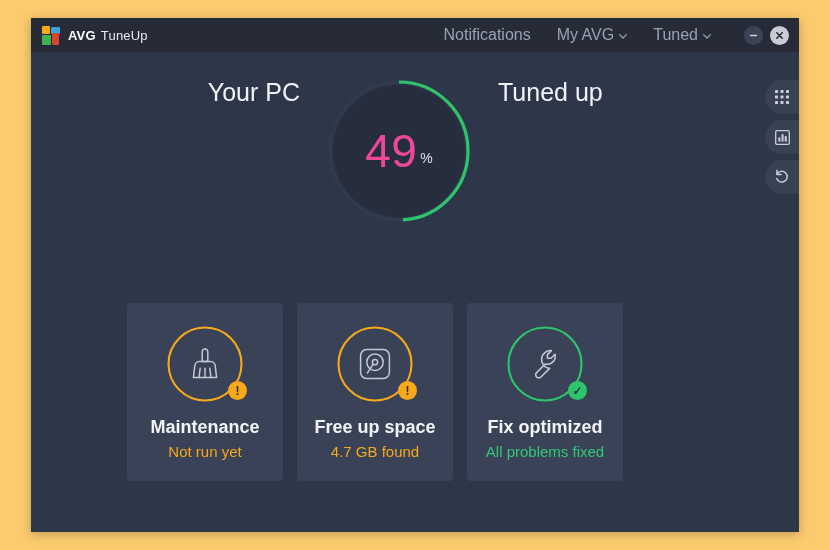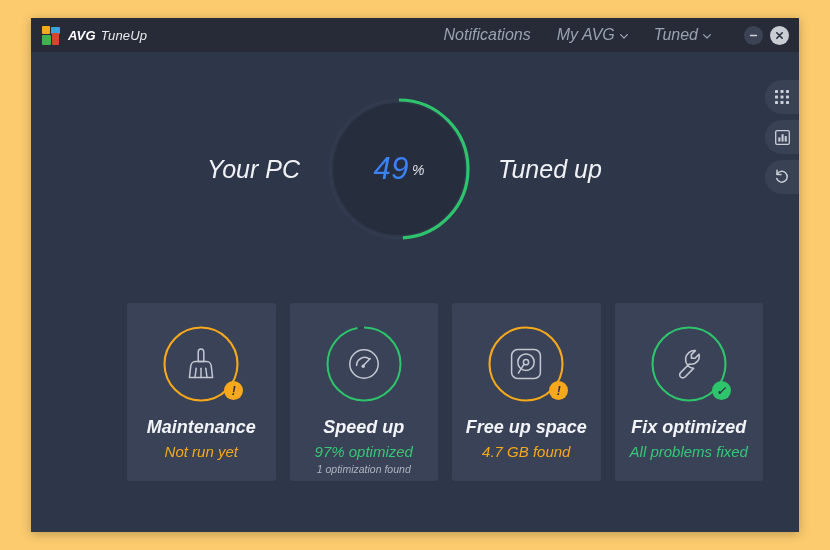--- a/index.html
+++ b/index.html
@@ -23,21 +23,20 @@
   
   #app-window {
     position: absolute;
     left: 31px;
     top: 18px;
     width: 768px;
     height: 514px;
     background: #2e374a;
     overflow: hidden;
     box-shadow: 0 2px 10px rgba(0,0,0,0.25);
-    font-style: italic;
   }
 
   
   #titlebar {
     position: absolute;
     left: 0; top: 0;
     width: 768px;
     height: 34px;
     background: #262b37;
     display: flex;
@@ -142,21 +141,20 @@
   .rail-btn svg { display:block; }
 
   
   #hero {
     position: absolute;
     left: 0;
     top: 26px;
     width: 736px;
     height: 182px;
     display: flex;
-    align-items: center;
     justify-content: center;
   }
   .hero-label {
     color: #f0f2f6;
     font-size: 25px;
     font-weight: normal;
     width: 150px;
   }
   #hero-left  { text-align: right; padding-right: 26px; }
   #hero-right { text-align: left;  padding-left: 26px; }
@@ -173,22 +171,22 @@
     left: 7px; top: 7px;
     width: 132px;
     height: 132px;
     border-radius: 50%;
     background: #262d3d;
     display: flex;
     align-items: baseline;
     justify-content: center;
   }
   #gauge-value {
-    color: #3b82f6;
-    font-size: 31px;
+    color: #ec4899;
+    font-size: 46px;
     font-weight: 300;
     line-height: 132px;
     letter-spacing: .5px;
   }
   #gauge-unit {
     color: #dfe2e8;
     font-size: 14px;
     margin-left: 3px;
     position: relative;
     top: -4px;
@@ -403,39 +401,20 @@
             </div>
             <div class="badge badge-warn">
               <span>!</span>
             </div>
           </div>
           <div class="card-title">Maintenance</div>
           <div class="card-status st-warn">Not run yet</div>
           <div class="card-note"></div>
         </div>
 
-        <div class="card">
-          <div class="card-ring">
-            <svg class="ring" width="78" height="78" viewBox="0 0 78 78">
-              <circle cx="39" cy="39" r="36.5" fill="none" stroke="#323b4e" stroke-width="2.1"></circle>
-              <circle class="ring-fg" cx="39" cy="39" r="36.5" fill="none" stroke="#2ec46c" stroke-width="2.1" stroke-linecap="butt" transform="rotate(-90 39 39)" stroke-dasharray="222.45617580069325 229.3362637120549"></circle>
-            </svg>
-            <div class="card-glyph">
-              <svg width="36" height="36" viewBox="0 0 36 36" fill="none" stroke="#c3c8d3" stroke-width="1.5" stroke-linecap="round" stroke-linejoin="round">
-                <circle cx="18" cy="18" r="14.2"></circle>
-                <path d="M10.6 19.4 A8 8 0 0 1 23.6 13.2"></path>
-                <path d="M24.2 12.6 L17.4 19.6"></path>
-                <circle cx="17.2" cy="20.2" r="1.7" fill="#c3c8d3" stroke="none"></circle>
-              </svg>
-            </div>
-          </div>
-          <div class="card-title">Speed up</div>
-          <div class="card-status st-ok">97% optimized</div>
-          <div class="card-note">1 optimization found</div>
-        </div>
 
         <div class="card">
           <div class="card-ring">
             <svg class="ring" width="78" height="78" viewBox="0 0 78 78">
               <circle cx="39" cy="39" r="36.5" fill="none" stroke="#f7a81b" stroke-width="2.1"></circle>
             </svg>
             <div class="card-glyph">
               <svg width="34" height="34" viewBox="0 0 34 34" fill="none" stroke="#c3c8d3" stroke-width="1.5" stroke-linecap="round" stroke-linejoin="round">
                 <rect x="2.6" y="2.6" width="28.8" height="28.8" rx="6"></rect>
                 <circle cx="17" cy="15.2" r="8.2"></circle>

